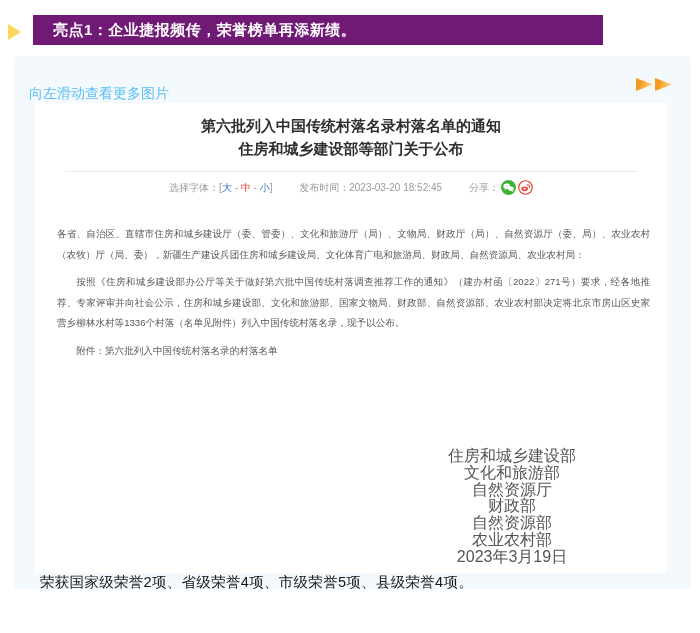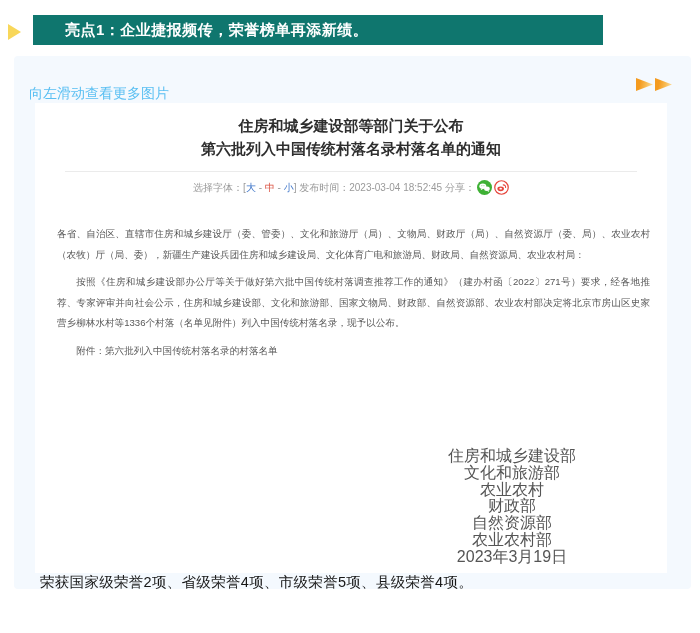--- a/index.html
+++ b/index.html
@@ -4,42 +4,42 @@
 <style>
   * { margin:0; padding:0; box-sizing:border-box; }
   html,body { width:700px; height:633px; background:#ffffff; overflow:hidden;
               font-family:"Liberation Sans","DejaVu Sans",sans-serif; }
   .stage { position:relative; width:700px; height:633px; }
 
   
   .banner-marker { position:absolute; left:8px; top:24px; width:13px; height:16px;
                    background:#F8D75A; clip-path:polygon(0 0,100% 50%,0 100%); }
   .banner { position:absolute; left:33px; top:15px; width:570px; height:30px;
-            background:#0f766e; color:#ffffff; font-weight:bold; font-size:15px;
-            line-height:30px; padding-left:32px; letter-spacing:0.5px; }
+            background:#701a75; color:#ffffff; font-weight:bold; font-size:15px;
+            line-height:30px; padding-left:20px; letter-spacing:0.5px; }
 
   
   .panel { position:absolute; left:14px; top:56px; width:677px; height:533px;
            background:#F4F9FE; border-radius:4px; }
   .hint { position:absolute; left:15px; top:29px; font-size:14px; color:#59BFF2; }
   .arrows { position:absolute; right:19px; top:22px; display:flex; gap:2px; }
   .slide-arrow { width:17px; height:13px;
                  background:linear-gradient(100deg,#F49B1F 25%,#F8BC55 60%,#FBD993 90%);
                  clip-path:polygon(0 0,100% 50%,0 100%); }
 
   
   .card { position:absolute; left:21px; top:47px; width:632px; height:470px;
           background:#ffffff; }
   .doc-title { margin-top:11px; text-align:center; font-weight:bold; font-size:15px;
                line-height:23px; color:#2e2e2e; }
   .divider { position:absolute; left:30px; right:30px; top:68px;
              border-top:1px solid #EBEBEB; }
   .meta { position:absolute; left:0; right:0; top:77px; text-align:center;
           font-size:10px; color:#9a9a9a; white-space:nowrap; }
-  .meta .seg { margin-left:0; }
+  .meta .seg { margin-left:24px; }
   .meta .blue { color:#4177C9; }
   .meta .red  { color:#DA4F3F; }
   .share-icon { display:inline-block; width:15px; height:15px; vertical-align:-4px;
                 margin-left:2px; cursor:pointer; }
 
   .doc-body { position:absolute; left:22px; right:17px; top:121px;
               font-size:9.6px; line-height:20.5px; color:#585858; text-align:justify; }
   .doc-body p { margin:0 0 7px 0; }
   .doc-body p.indent { text-indent:2em; }
 
@@ -62,28 +62,28 @@
 
   <div class="panel">
     <div class="hint">向左滑动查看更多图片</div>
     <div class="arrows">
       <span class="slide-arrow"></span>
       <span class="slide-arrow"></span>
     </div>
 
     <div class="card">
       <div class="doc-title">
+        <div>第六批列入中国传统村落名录村落名单的通知</div>
         <div>住房和城乡建设部等部门关于公布</div>
-        <div>第六批列入中国传统村落名录村落名单的通知</div>
       </div>
       <div class="divider"></div>
 
       <div class="meta">
         <span>选择字体：[</span><span class="blue">大</span><span> - </span><span class="red">中</span><span> - </span><span class="blue">小</span><span>]</span>
-        <span class="seg">发布时间：</span><span>2023-03-04 18:52:45</span>
+        <span class="seg">发布时间：</span><span>2023-03-20 18:52:45</span>
         <span class="seg">分享：</span><span class="share-icon"><svg width="15" height="15" viewBox="0 0 16 16">
               <circle cx="8" cy="8" r="8" fill="#3EB135"></circle>
               <ellipse cx="6.2" cy="6.7" rx="3.7" ry="2.9" fill="#ffffff"></ellipse>
               <path d="M4.6 9.0 L3.9 10.9 L6.0 9.8 Z" fill="#ffffff"></path>
               <ellipse cx="10.6" cy="9.4" rx="3.0" ry="2.4" fill="#ffffff"></ellipse>
               <path d="M12.3 11.2 L13.1 12.7 L11.2 11.9 Z" fill="#ffffff"></path>
               <circle cx="5.2" cy="6.1" r="0.5" fill="#3EB135"></circle>
               <circle cx="7.4" cy="6.1" r="0.5" fill="#3EB135"></circle>
             </svg></span><span class="share-icon"><svg width="15" height="15" viewBox="0 0 16 16">
               <circle cx="8" cy="8" r="7.2" fill="#ffffff" stroke="#E6453C" stroke-width="1.3"></circle>
@@ -95,21 +95,21 @@
 
       <div class="doc-body">
         <p>各省、自治区、直辖市住房和城乡建设厅（委、管委）、文化和旅游厅（局）、文物局、财政厅（局）、自然资源厅（委、局）、农业农村（农牧）厅（局、委），新疆生产建设兵团住房和城乡建设局、文化体育广电和旅游局、财政局、自然资源局、农业农村局：</p>
         <p class="indent">按照《住房和城乡建设部办公厅等关于做好第六批中国传统村落调查推荐工作的通知》（建办村函〔2022〕271号）要求，经各地推荐、专家评审并向社会公示，住房和城乡建设部、文化和旅游部、国家文物局、财政部、自然资源部、农业农村部决定将北京市房山区史家营乡柳林水村等1336个村落（名单见附件）列入中国传统村落名录，现予以公布。</p>
         <p class="indent">附件：第六批列入中国传统村落名录的村落名单</p>
       </div>
 
       <div class="signature">
         <div>住房和城乡建设部</div>
         <div>文化和旅游部</div>
-        <div>农业农村</div>
+        <div>自然资源厅</div>
         <div>财政部</div>
         <div>自然资源部</div>
         <div>农业农村部</div>
         <div>2023年3月19日</div>
       </div>
     </div>
   </div>
 
   <div class="footer-line">荣获国家级荣誉2项、省级荣誉4项、市级荣誉5项、县级荣誉4项。</div>
 

